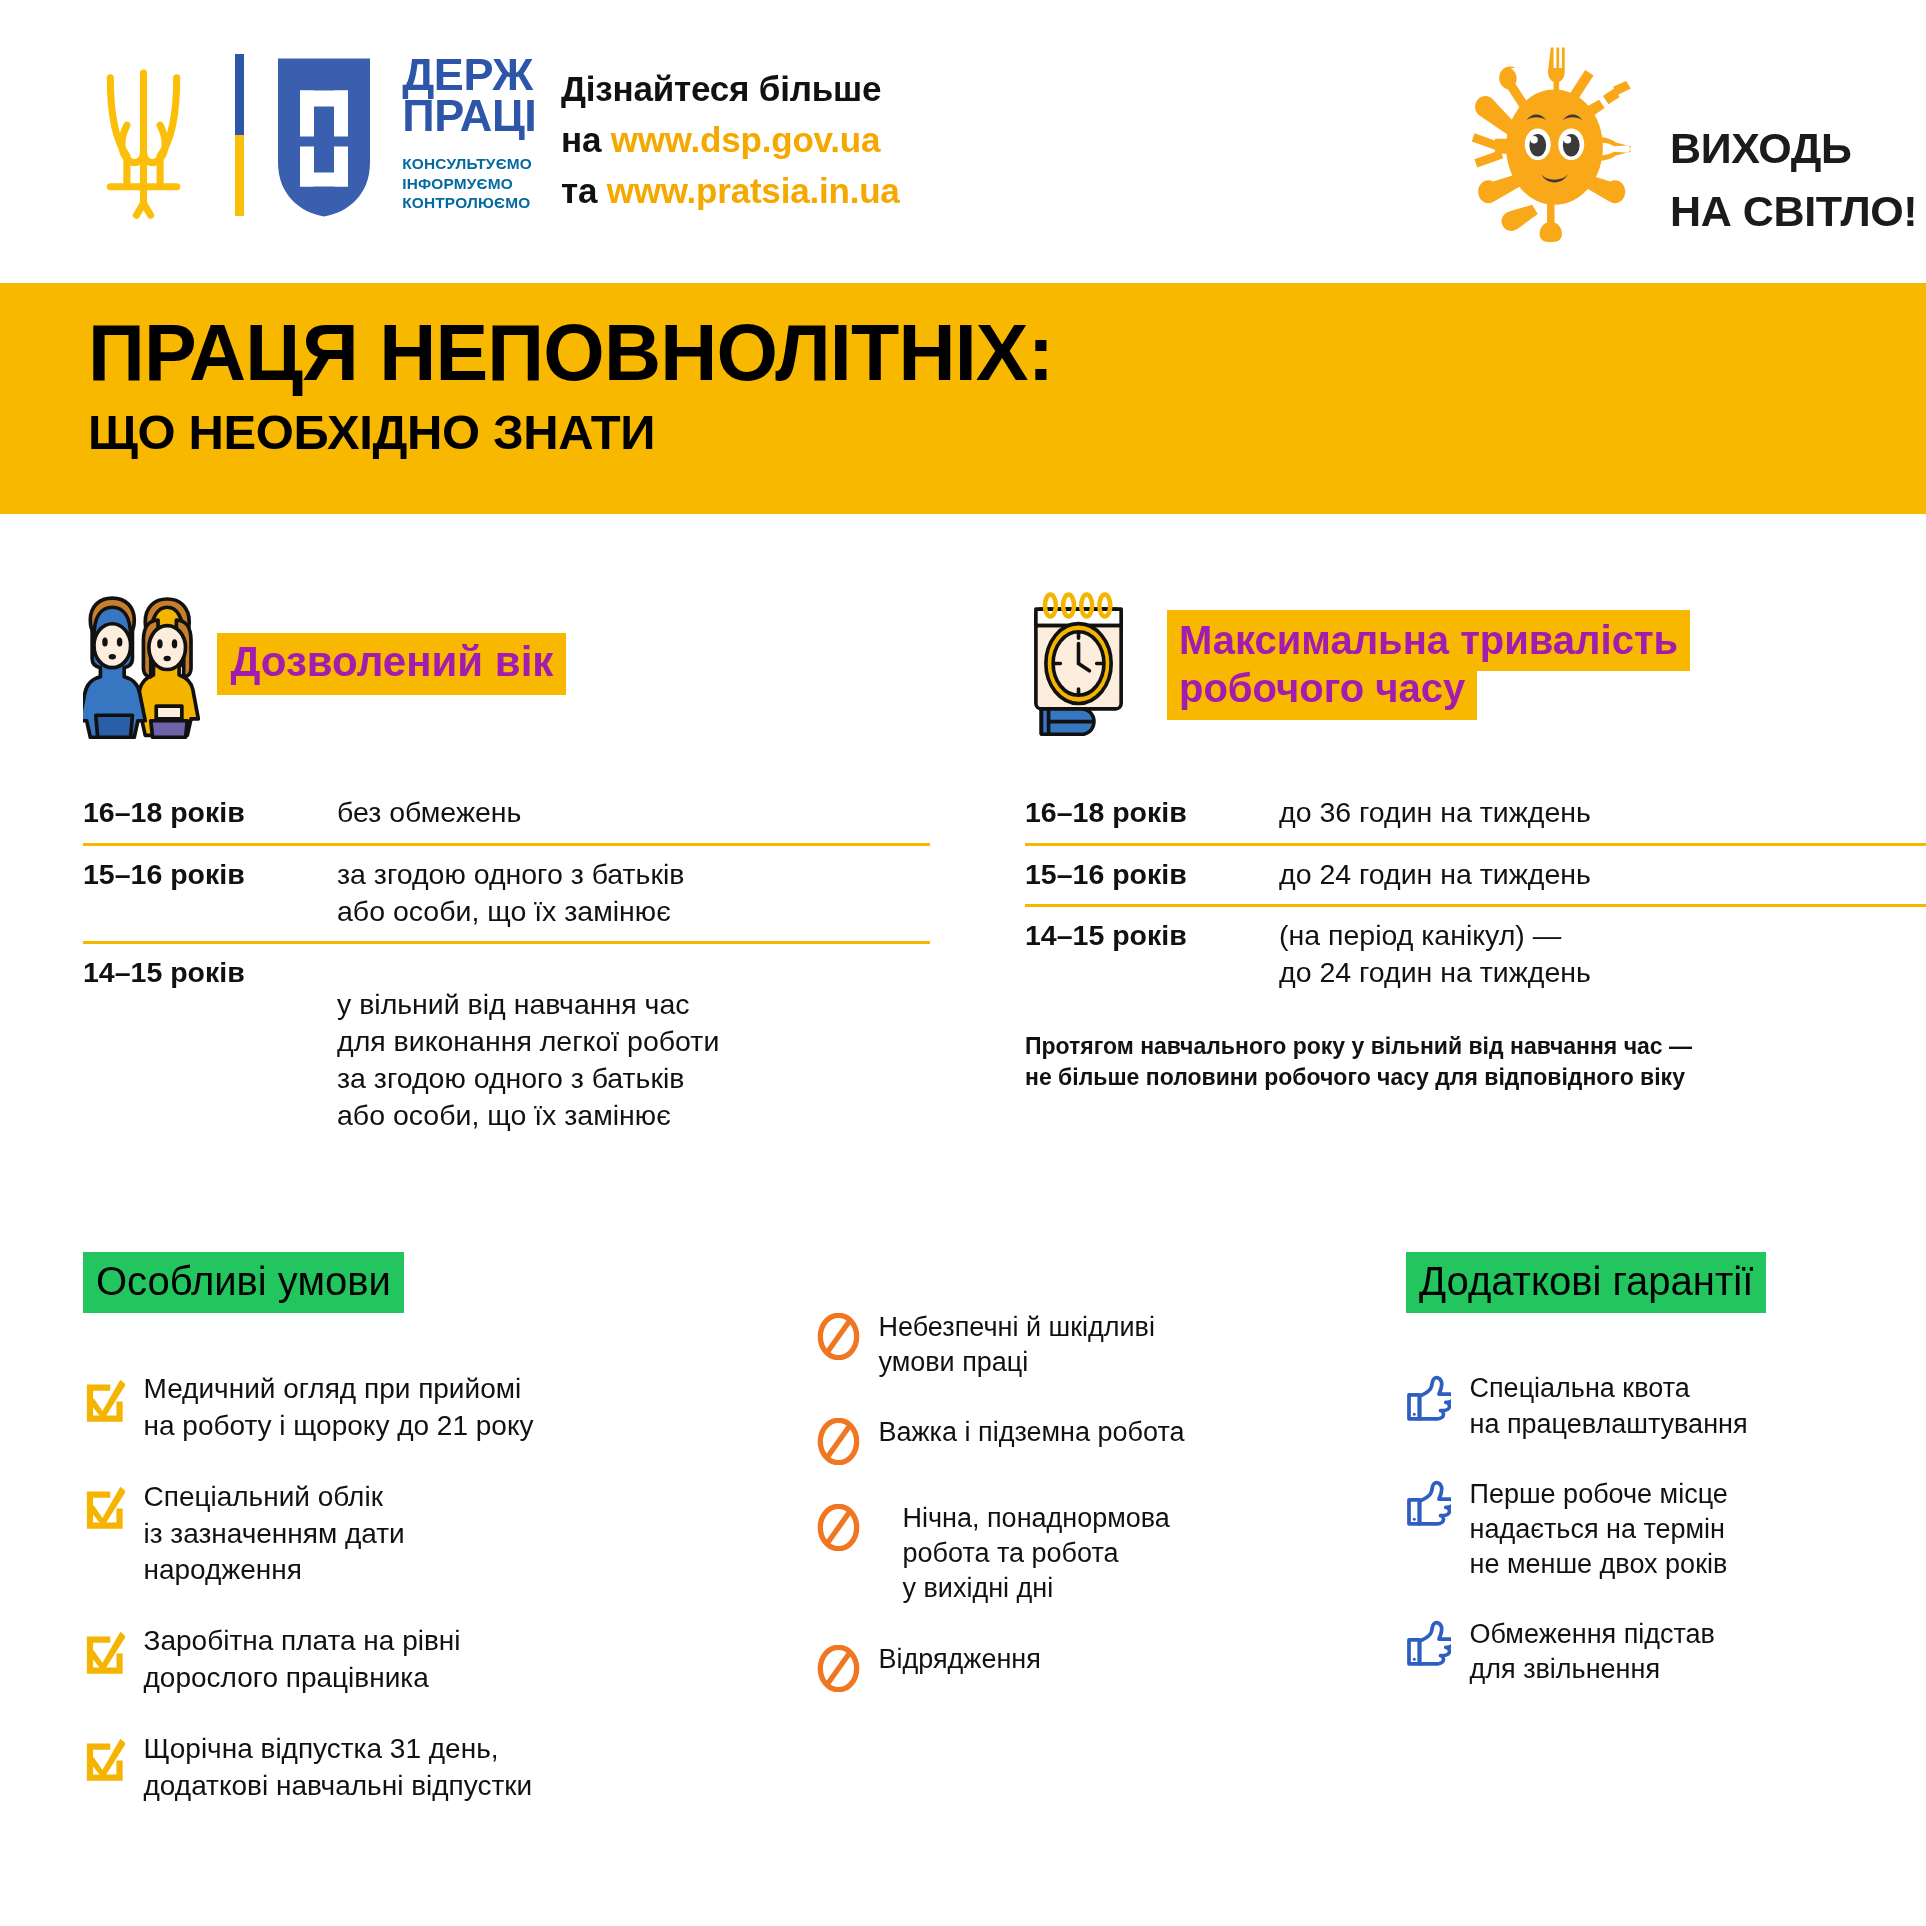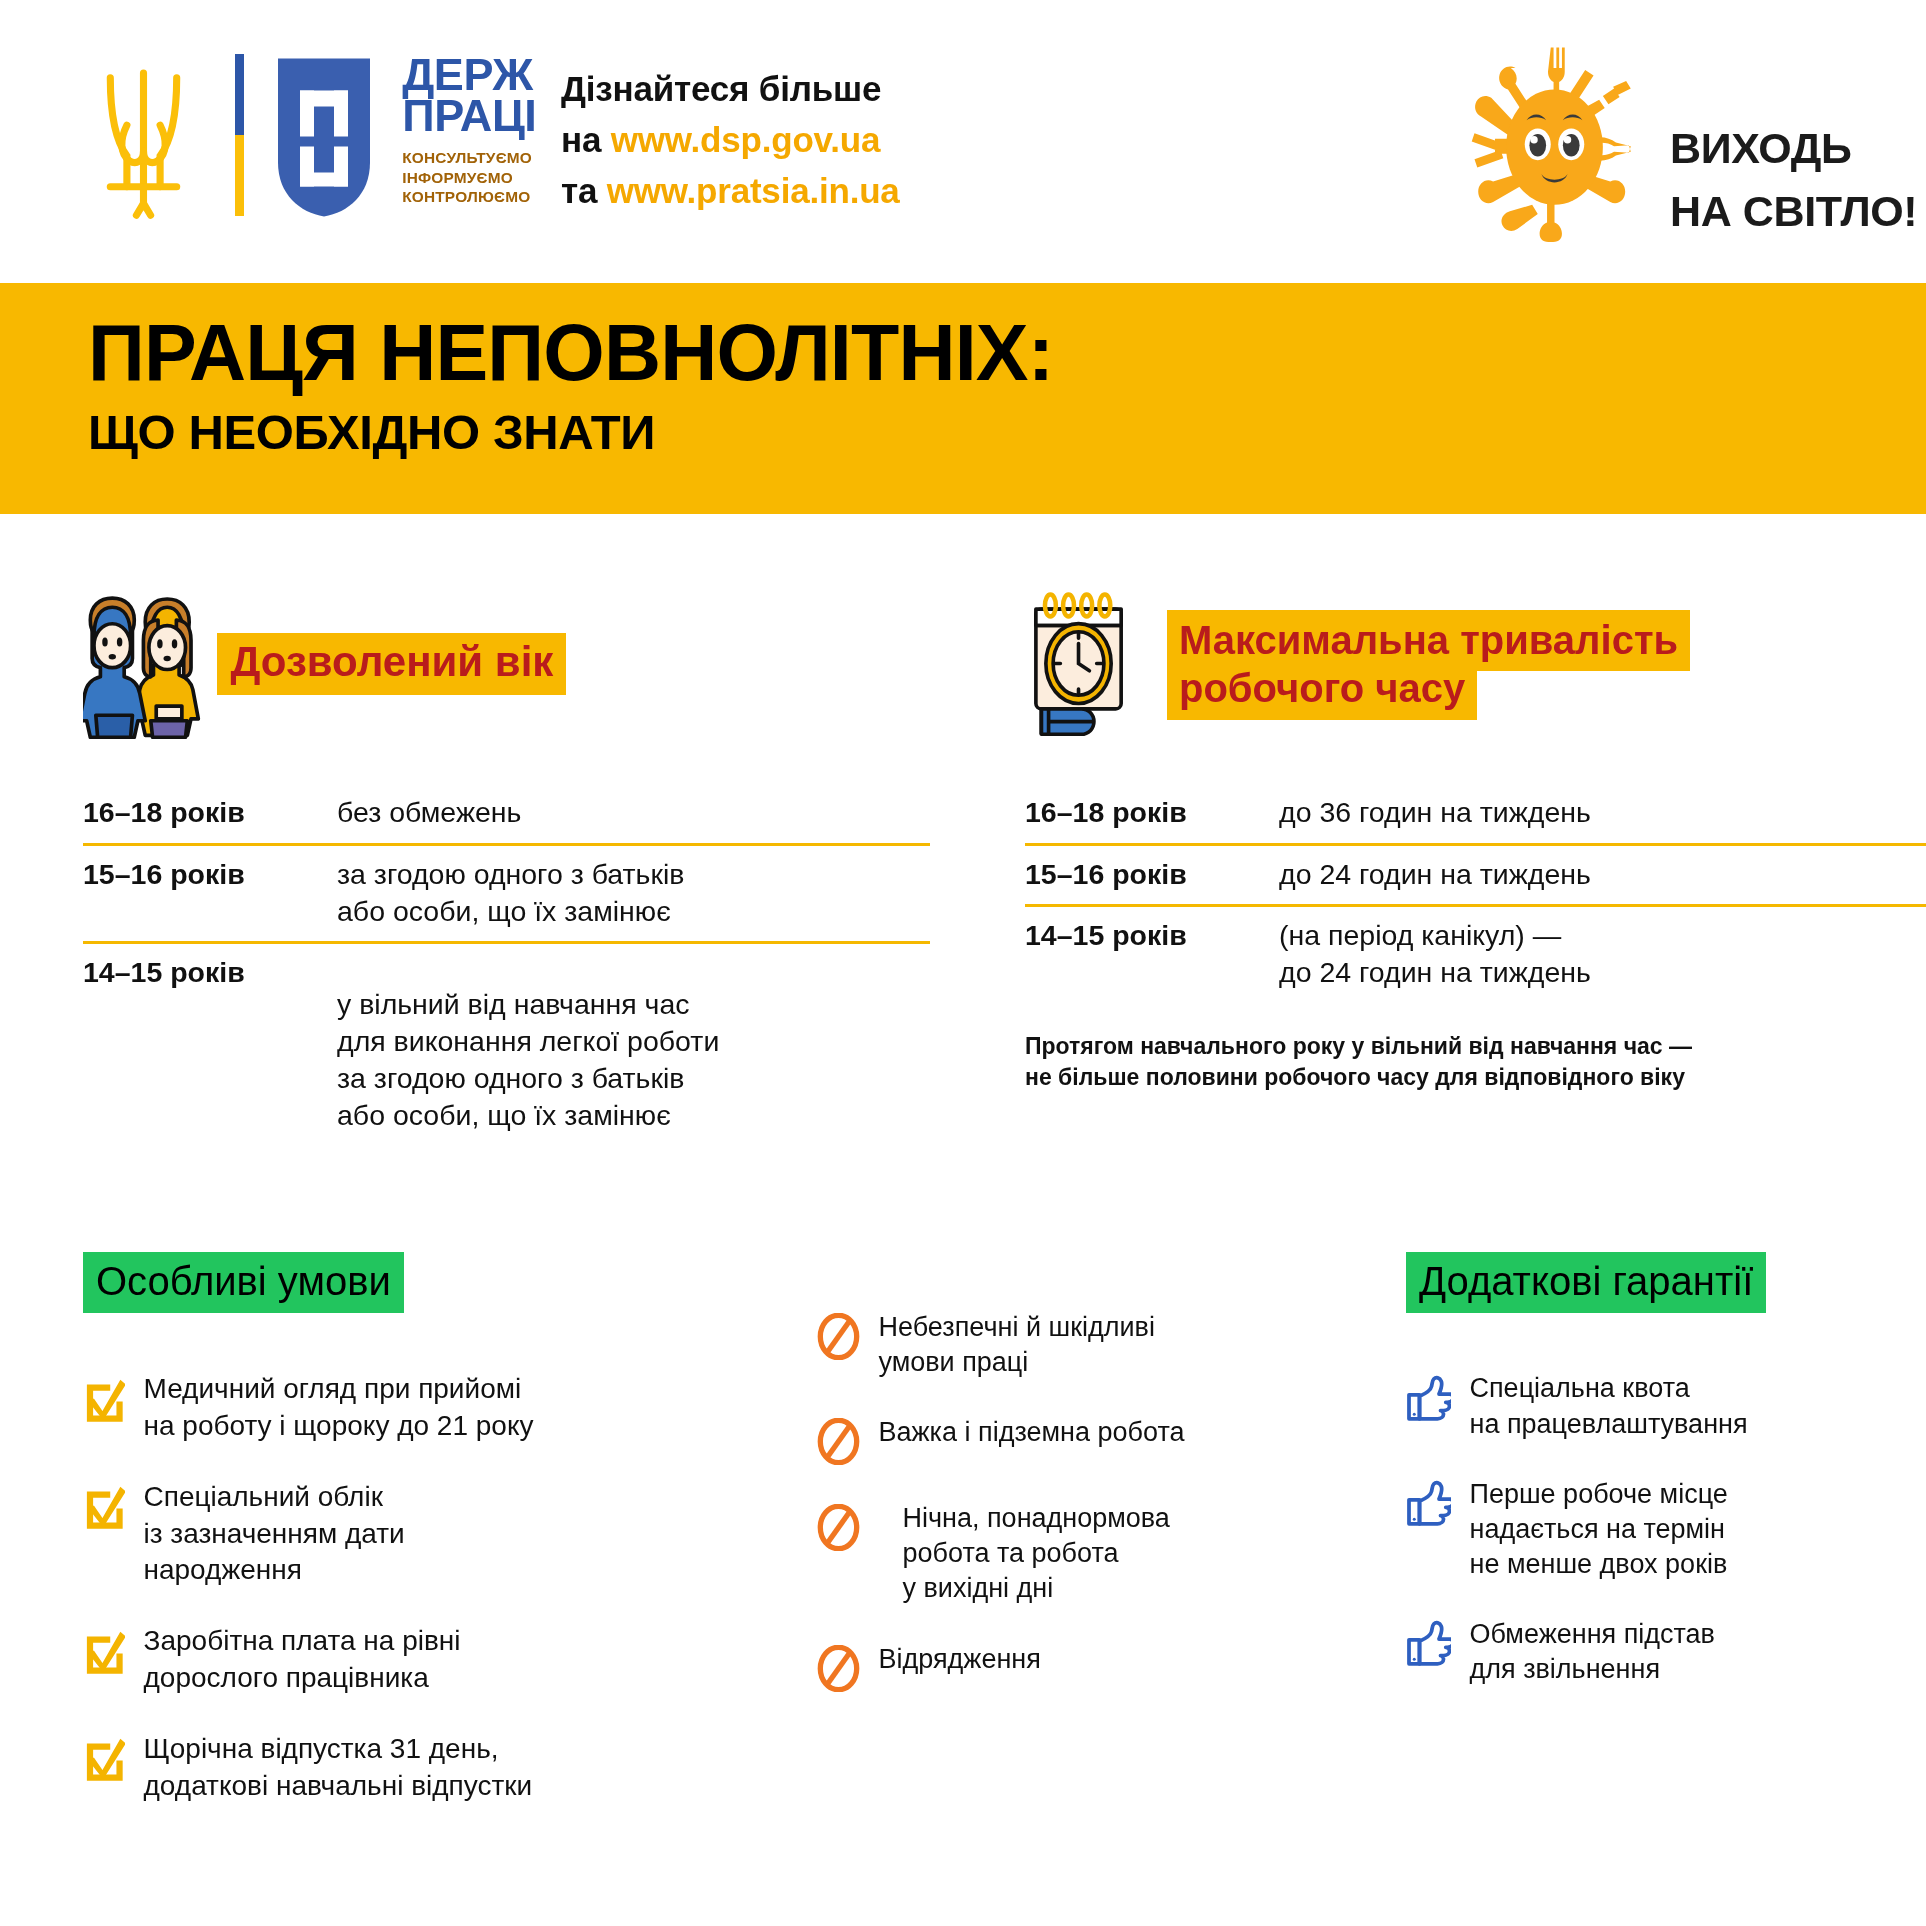--- a/index.html
+++ b/index.html
@@ -25,21 +25,21 @@
   .vrule{ width:9.2px; height:162px; margin-left:18.5px; margin-right:18.5px;
           background:linear-gradient(to bottom,#2d56a8 0 50%,#fbbf09 50% 100%); }
   .shield{ width:100px; height:166px; }
   .derzh-text{ margin-left:16px; }
   .derzh-word{
     font-family:"Liberation Sans", sans-serif;
     font-weight:bold; color:#2d56a8;
     font-size:45px; line-height:0.92; letter-spacing:-0.4px;
   }
   .derzh-sub{
-    margin-top:11px; color:#a16207; font-weight:bold;
+    margin-top:17px; color:#0369a1; font-weight:bold;
     font-size:15.4px; line-height:1.28; letter-spacing:0.2px;
   }
 
   .findmore{
     position:absolute; left:561px; top:64px;
     font-weight:bold; font-size:35px; line-height:1.45;
     letter-spacing:-0.2px;
   }
   .findmore .ua{ color:#F5A800; }
 
@@ -67,21 +67,21 @@
     position:absolute; left:88px; top:125px;
     font-size:49px; font-weight:bold; letter-spacing:-0.4px;
     line-height:1; color:#000;
   }
 
   
   .card{ position:absolute; }
   .card-head{ display:flex; align-items:center; }
   .card-head .ico{ flex:0 0 auto; }
   .head-label{
-    background:#F8B800; color:#b91c1c;
+    background:#F8B800; color:#a21caf;
     font-weight:bold; display:inline-block;
   }
 
   #card-age{ left:83px; top:589px; width:847px; }
   #card-age .ico{ width:119px; height:150px; margin-right:15.4px; }
   #card-age .head-label{ font-size:42px; padding:8.5px 13px 11.6px 13px; line-height:1; }
 
   #card-hours{ left:1025px; top:589px; width:955px; }
   #card-hours .ico{ width:127px; height:150px; margin-right:15.4px; }
   #card-hours .head-label-wrap{ line-height:0; }

